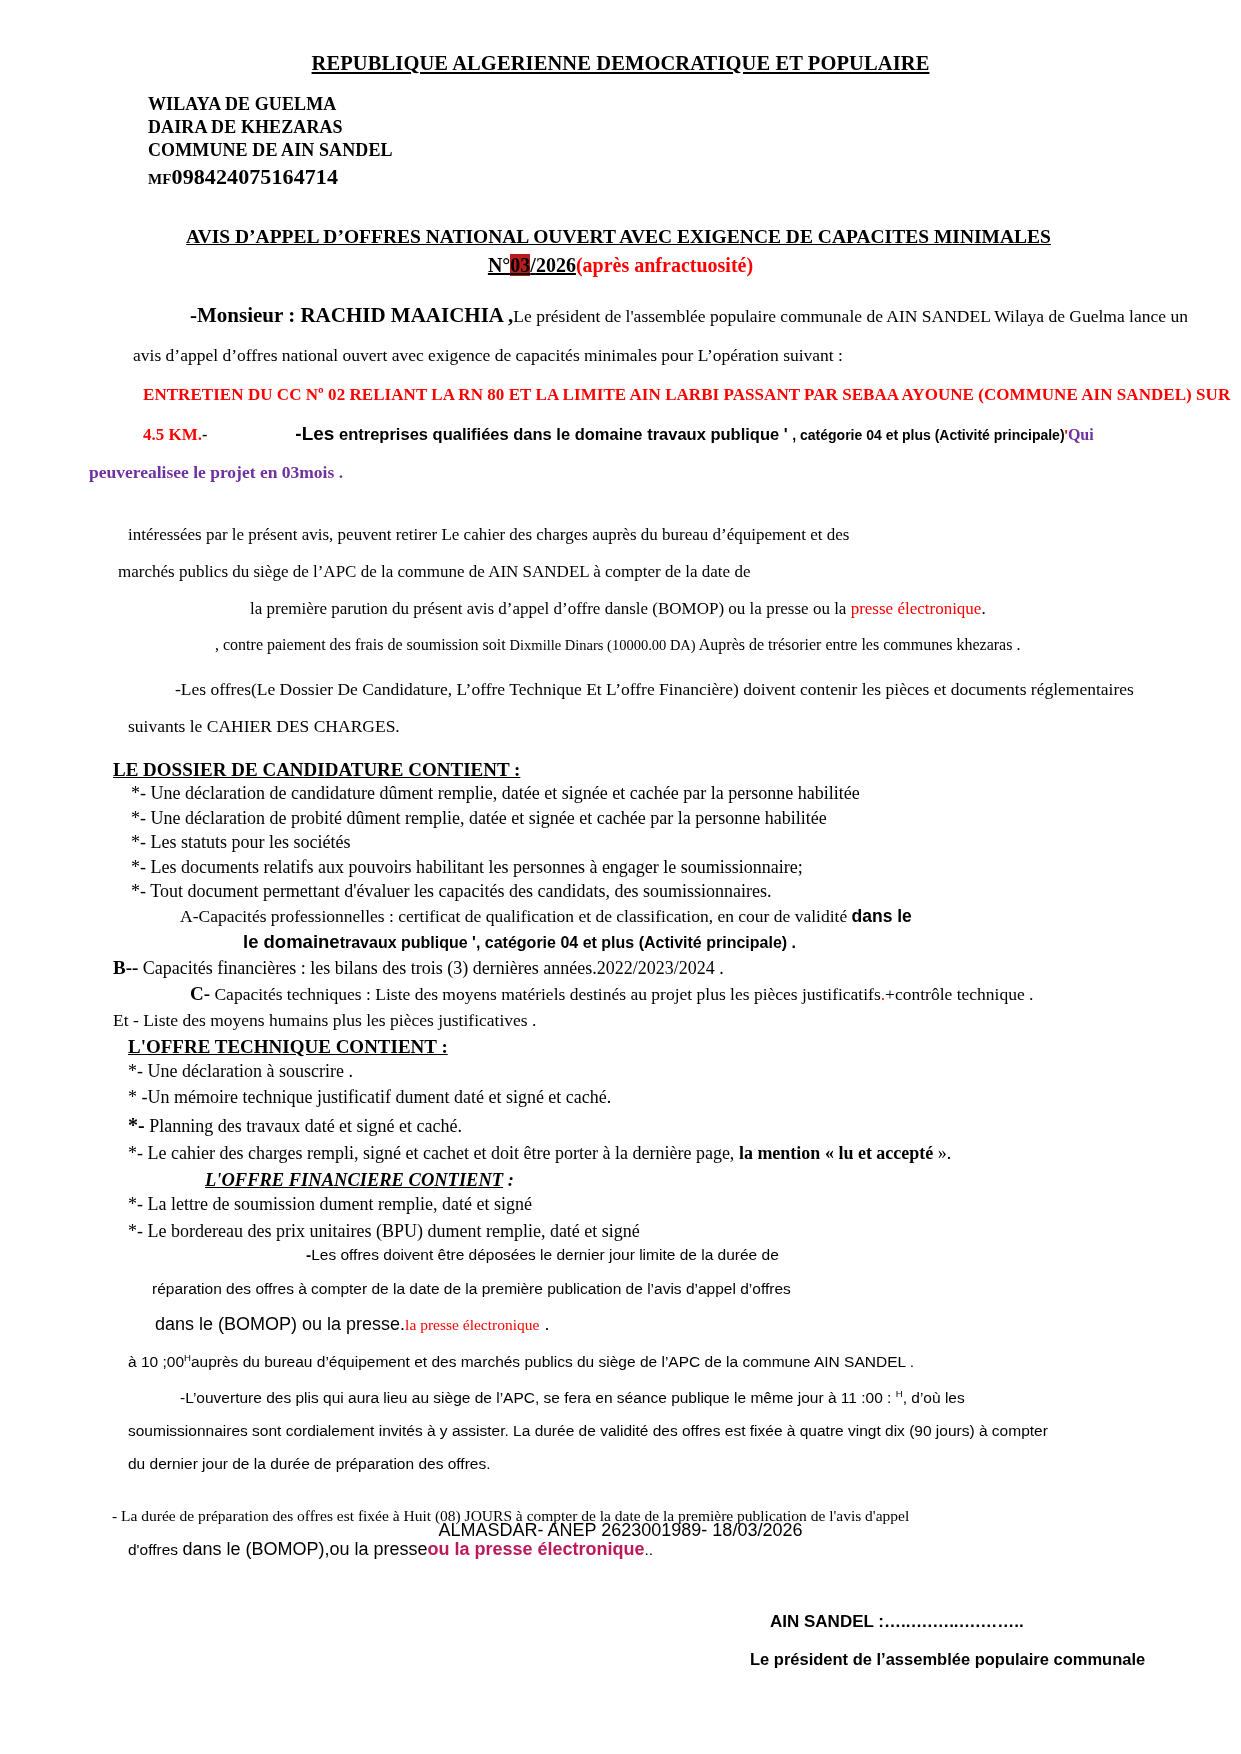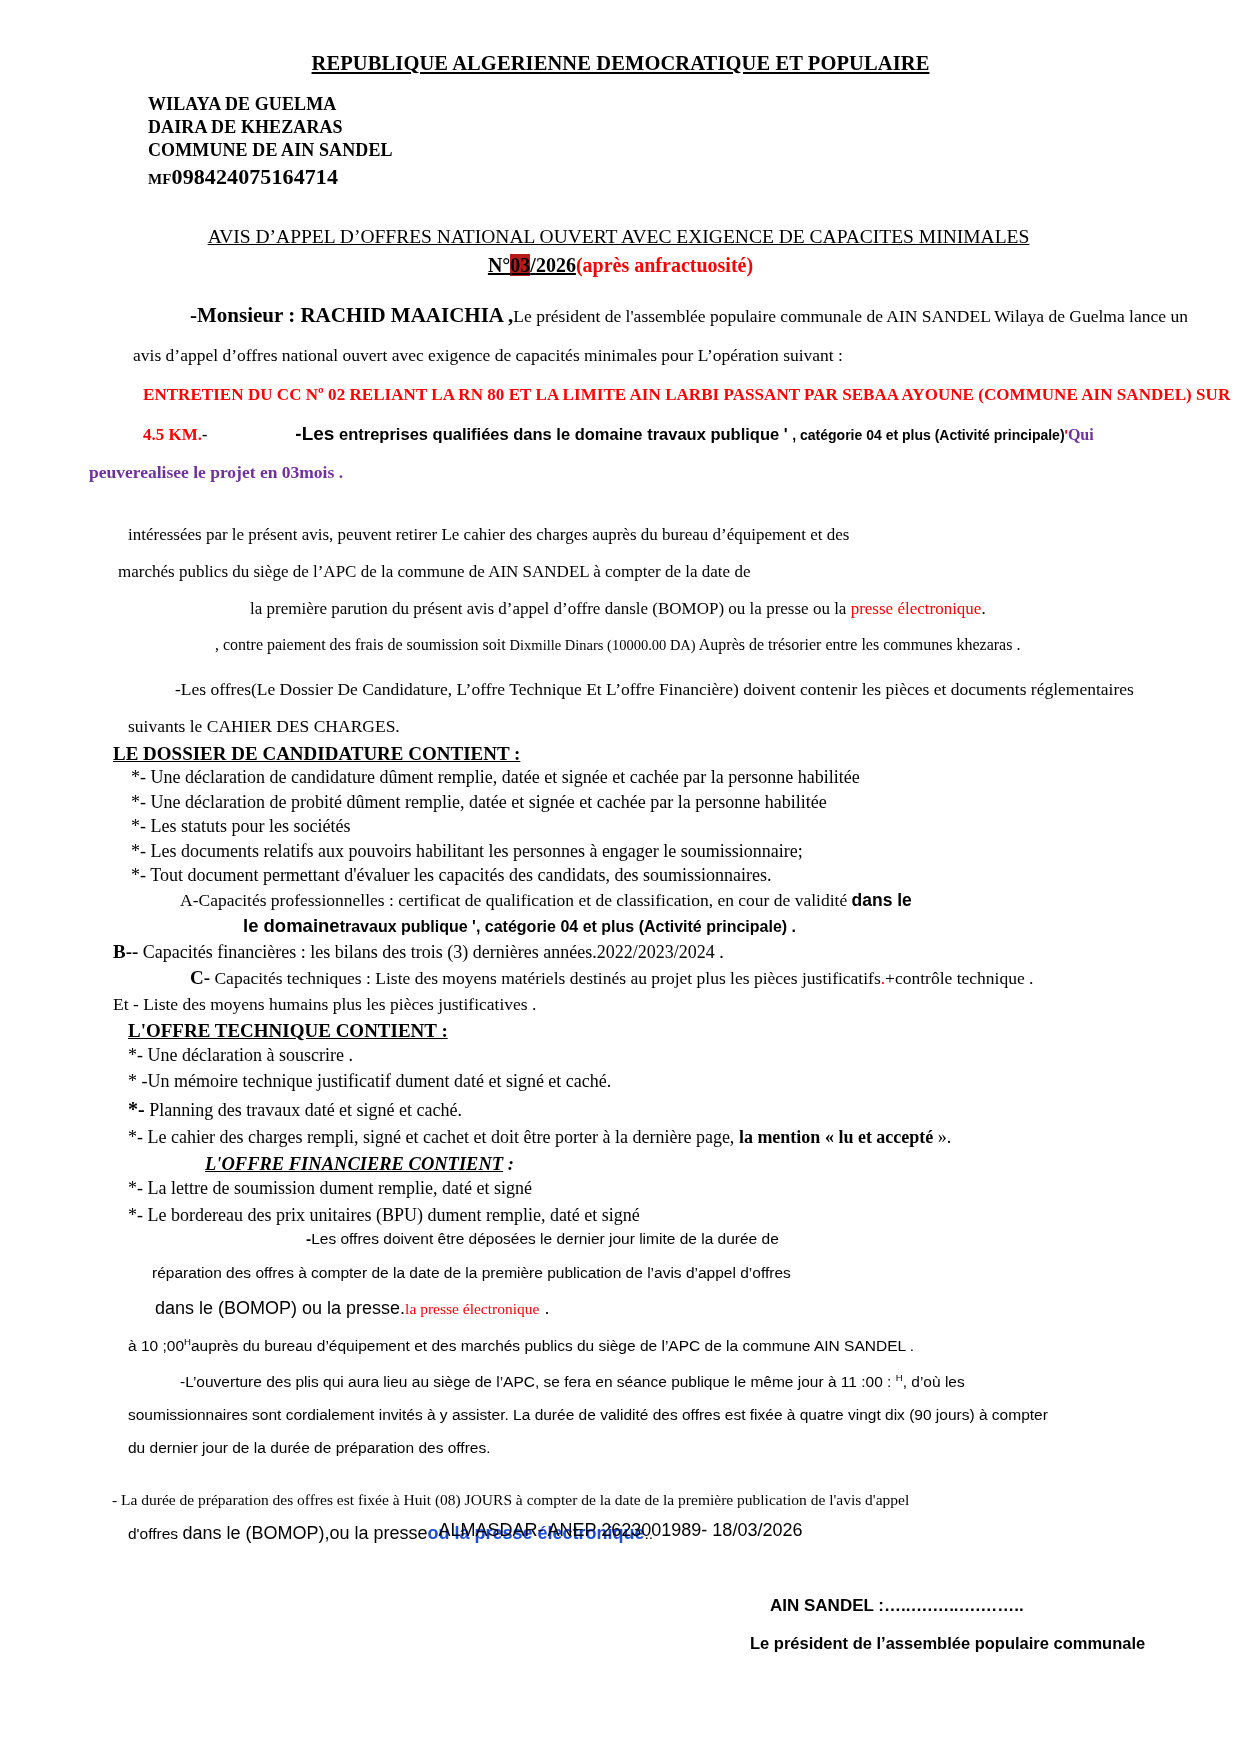--- a/index.html
+++ b/index.html
@@ -51,21 +51,21 @@
     margin: 1px 0 0 148px;
     font-weight: bold;
     letter-spacing: .1px;
   }
   .mf-label { font-size: 15px; }
   .mf-value { font-size: 22px; }
 
   
   .avis-title {
     text-align: center;
-    font-weight: normal;
+    font-weight: bold;
     font-size: 19.5px;
     text-decoration: underline;
     margin: 36px 4px 0 0;
     padding: 0 90px;
   }
   .avis-num {
     text-align: center;
     font-weight: bold;
     font-size: 20px;
     margin: 6px 0 0 0;
@@ -128,21 +128,21 @@
   .p-r2 { margin: 17px 0 0 0; padding-left: 118px; font-size: 17px; }
   .p-r3 { margin: 17px 0 0 0; padding-left: 250px; font-size: 17px; }
   .p-r4 { margin: 17px 0 0 0; padding-left: 215px; font-size: 16px; }
   .p-r4 .small { font-size: 14.5px; }
 
   .p-offres { margin: 25px 0 0 0; padding-left: 175px; font-size: 17.5px; }
   .p-suivants { margin: 16px 0 0 0; padding-left: 128px; font-size: 17.5px; }
 
   
   .sec-head {
-    margin: 6px 0 0 0;
+    margin: 22px 0 0 0;
     padding-left: 113px;
     font-size: 19px;
     font-weight: bold;
     text-decoration: underline;
   }
   .sec-head-tech {
     margin: 4px 0 0 0;
     padding-left: 128px;
     font-size: 19px;
     font-weight: bold;
@@ -185,21 +185,21 @@
   .p-rep { margin: 16px 0 0 0; padding-left: 152px; font-family: "Liberation Sans", sans-serif; font-size: 15.5px; }
   .p-bomop { margin: 16px 0 0 0; padding-left: 155px; font-family: "Liberation Sans", sans-serif; font-size: 18px; }
   .p-bomop .redsmall { font-family: "Liberation Serif", serif; color:#ff0000; font-size: 15.5px; }
   .p-h10 { margin: 17px 0 0 0; padding-left: 128px; font-family: "Liberation Sans", sans-serif; font-size: 15.5px; }
   .p-ouv { margin: 17px 0 0 0; padding-left: 180px; font-family: "Liberation Sans", sans-serif; font-size: 15.5px; }
   .p-ouv2 { margin: 15px 0 0 0; padding-left: 128px; font-family: "Liberation Sans", sans-serif; font-size: 15.5px; }
   .p-ouv3 { margin: 15px 0 0 0; padding-left: 128px; font-family: "Liberation Sans", sans-serif; font-size: 15.5px; }
   .p-duree { margin: 34px 0 0 0; padding-left: 112px; font-family: Liberation Serif, serif; font-size: 15.5px; }
   .p-duree2 { margin: 14px 0 0 0; padding-left: 128px; font-family: "Liberation Sans", sans-serif; font-size: 15.5px; }
   .p-duree2 .big { font-size: 18px; }
-  .p-duree2 .redbig { color: #1d4ed8; font-weight: bold; font-size: 18px; }
+  .p-duree2 .redbig { color: #be185d; font-weight: bold; font-size: 18px; }
 
   
   .sig1 {
     margin: 52px 0 0 0;
     padding-left: 770px;
     font-family: "Liberation Sans", sans-serif;
     font-weight: bold;
     font-size: 17px;
   }
   .sig2 {

